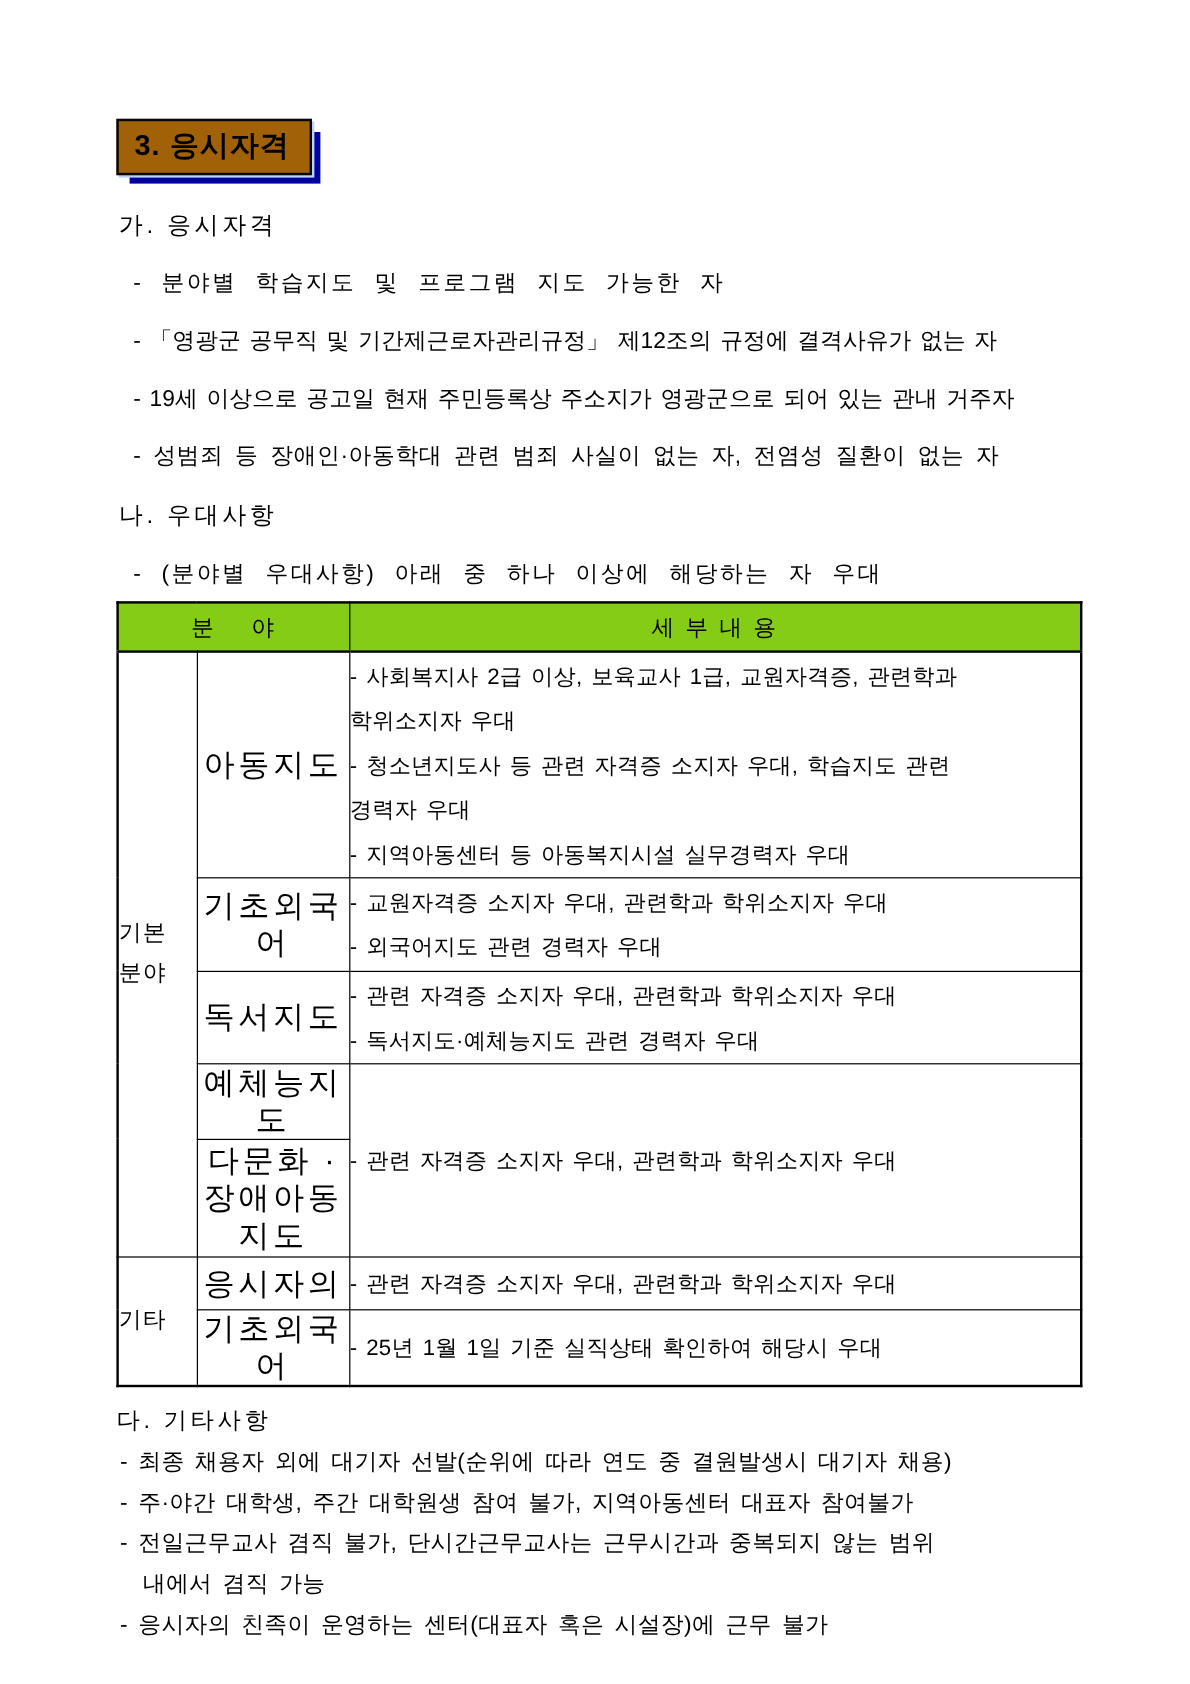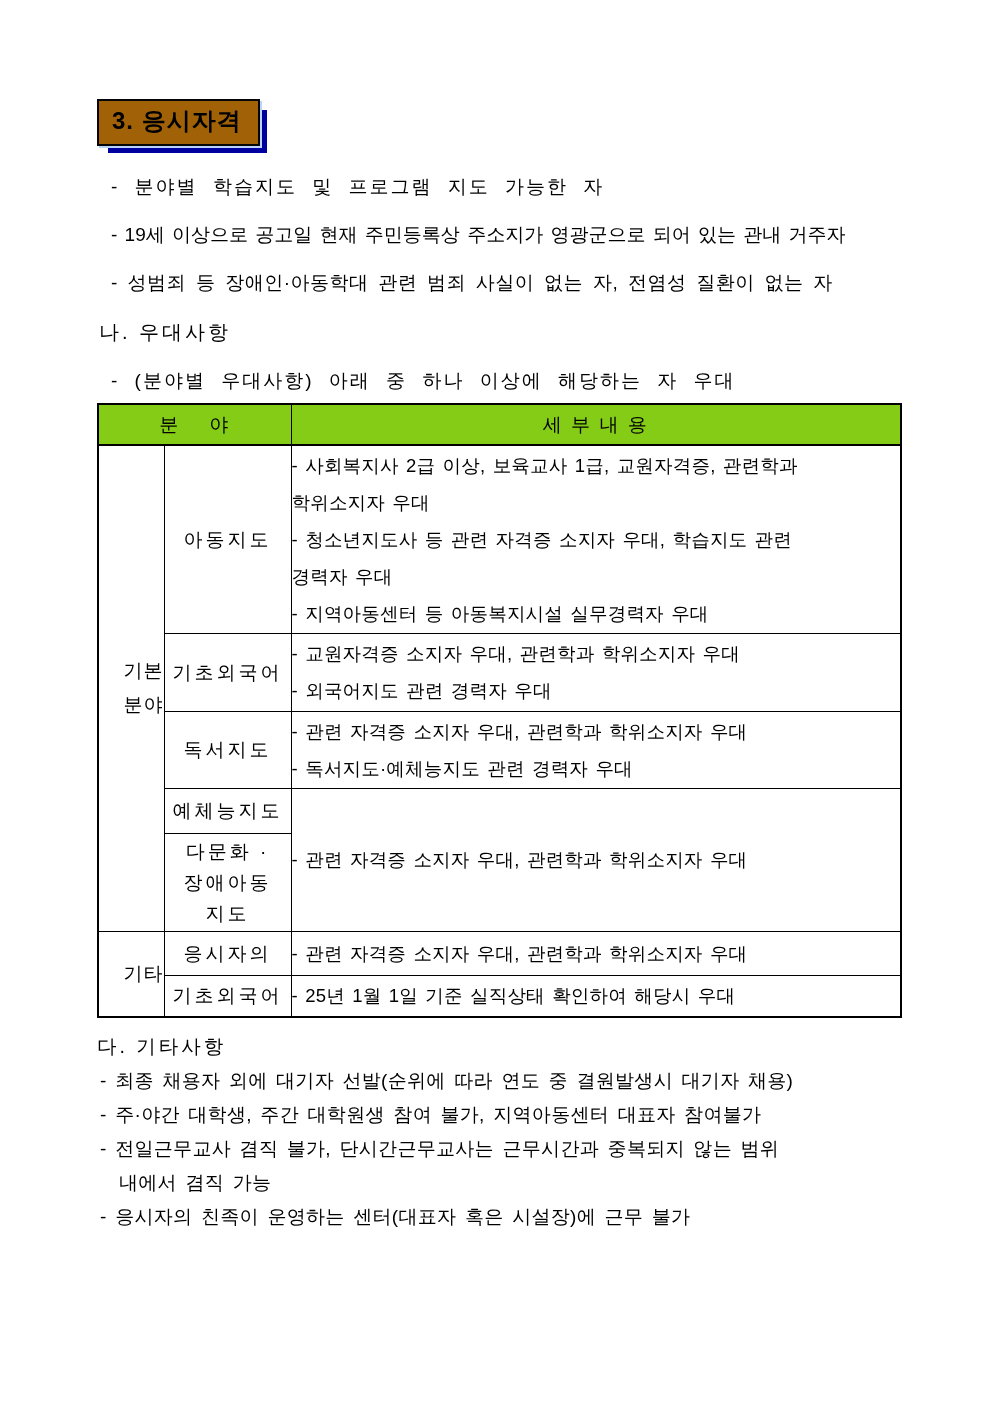--- a/index.html
+++ b/index.html
@@ -88,28 +88,28 @@
   }
   tr.rh { height: 41px; }
   tr.r1 { height: 188px; }
   tr.r2 { height: 78px; }
   tr.r3 { height: 77px; }
   tr.r4 { height: 45px; padding-left: 35px; }
   tr.r5 { height: 98px; }
   tr.r6 { height: 44px; }
   tr.r7 { height: 42px; }
   td.group {
-    text-align: right;
+    text-align: left;
     font-size: 19px;
     letter-spacing: 1px;
     line-height: 34px;
   }
   td.field {
     text-align: center;
-    font-size: 19px;
+    font-size: 26px;
     letter-spacing: 3px;
     line-height: 31px;
     margin-top: 28px;
   }
   td.detail {
     padding: 2px 6px 2px 12px;
     font-size: 18.5px;
     margin-left: 40px;
   }
   td.detail .dl {
@@ -144,21 +144,23 @@
 <body>
 
 <div class="page">
 
   
   <div class="title-box">
     <span class="title-text">3. 응시자격</span>
   </div>
 
   
+  <div class="heading">가. 응시자격</div>
   <div class="dash-item">- 분야별 학습지도 및 프로그램 지도 가능한 자</div>
+  <div class="dash-item tight">- 「영광군 공무직 및 기간제근로자관리규정」 제12조의 규정에 결격사유가 없는 자</div>
   <div class="dash-item tight">- 19세 이상으로 공고일 현재 주민등록상 주소지가 영광군으로 되어 있는 관내 거주자</div>
   <div class="dash-item medium">- 성범죄 등 장애인·아동학대 관련 범죄 사실이 없는 자, 전염성 질환이 없는 자</div>
 
   
   <div class="heading">나. 우대사항</div>
   <div class="dash-item">- (분야별 우대사항) 아래 중 하나 이상에 해당하는 자 우대</div>
 
   
   <table class="pref">
     <colgroup>

